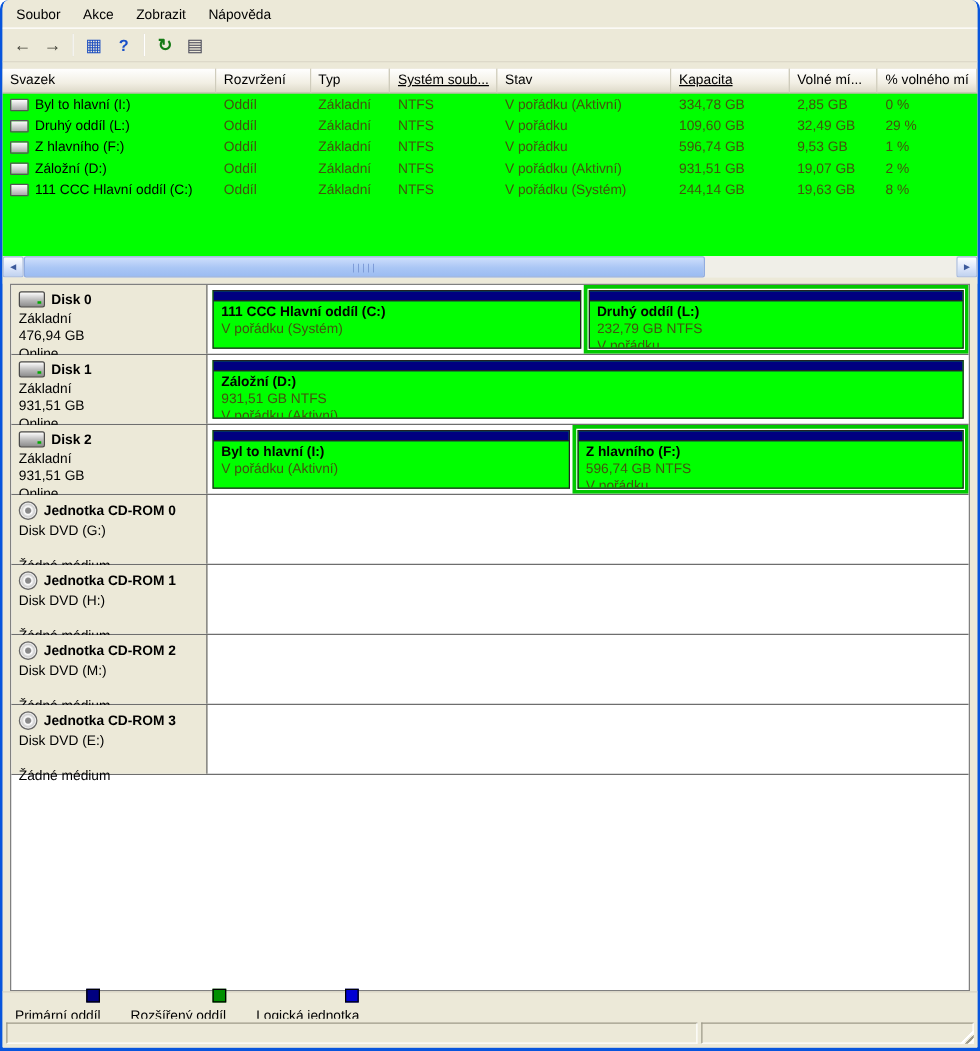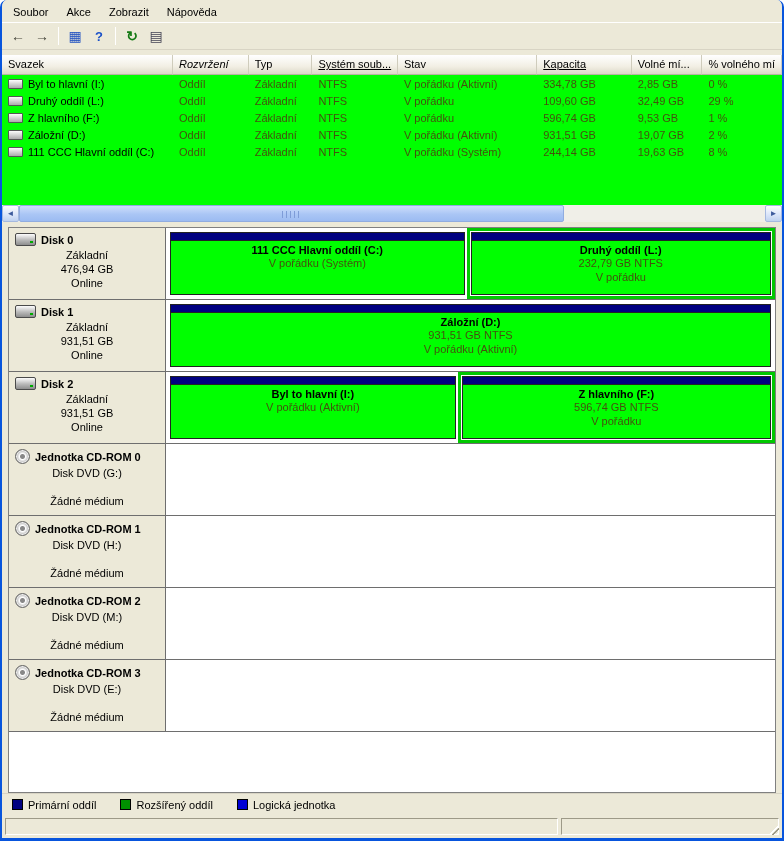--- a/index.html
+++ b/index.html
@@ -88,40 +88,40 @@
     position:absolute;left:0;top:0;width:73%;height:17px;border-radius:2px;
     background:linear-gradient(180deg,#CEDEFB,#AAC6F5 55%,#9CBCF2);
     border:1px solid #90ACE0;
   }
   .sthumb::after{
     content:"";position:absolute;left:50%;top:5px;width:18px;height:7px;margin-left:-9px;
     background:repeating-linear-gradient(90deg,#7E9CD8 0 1px,transparent 1px 4px);
   }
   
   .graphpane{flex:1;margin:0 6px;background:#fff;border:1px solid #808080;overflow:hidden;}
-  .grow{display:flex;height:72px;border-bottom:1px solid #6E6E6E;text-align:center;}
+  .grow{display:flex;height:56px;border-bottom:1px solid #6E6E6E;}
   .gleft{width:157px;flex:0 0 157px;background:var(--face);border-right:1px solid #6E6E6E;padding:5px 6px;cursor:default;}
   .gl-name{display:flex;align-items:center;gap:5px;font-weight:bold;margin-bottom:2px;white-space:nowrap;}
   .gl-line{line-height:14px;white-space:nowrap;}
   .gl-gap{height:14px;}
   .disk-icon{width:21px;height:13px;flex:0 0 21px;border:1px solid #4A4A4A;border-radius:2px;position:relative;
     background:linear-gradient(180deg,#FDFDFD,#B9B9B9 55%,#8E8E8E);}
   .disk-icon::after{content:"";position:absolute;right:2px;bottom:2px;width:3px;height:2px;background:#0A0;}
   .cd-icon{width:15px;height:15px;flex:0 0 15px;border-radius:50%;border:1px solid #666;
     background:radial-gradient(circle,#888 0 2px,#FFF 3px,#CFCFCF 5px,#EDEDED 6px,#9A9A9A 7px);}
   .garea{flex:1;display:flex;gap:6px;padding:4px;align-items:stretch;overflow:hidden;}
   .pblock{display:flex;flex-direction:column;border:1px solid #222;background:var(--green);min-width:0;}
   .pblock.selected{outline:3px solid #00C800;outline-offset:1px;}
   .pband{height:8px;flex:0 0 8px;background:var(--navy);border-bottom:1px solid #222;}
   .pbody{flex:1;padding:3px 6px;overflow:hidden;}
   .pname{font-weight:bold;white-space:nowrap;overflow:hidden;}
   .pline{color:var(--olive);line-height:14px;white-space:nowrap;overflow:hidden;}
   
   .legend{height:22px;flex:0 0 22px;display:flex;align-items:center;gap:24px;background:var(--face);padding:0 10px;border-top:1px solid #D8D4C4;}
-  .litem{display:flex;align-items:flex-start;gap:5px;}
+  .litem{display:flex;align-items:flex-end;gap:5px;flex-direction:column;}
   .lsq{width:11px;height:11px;border:1px solid #000;}
   .statusbar{height:23px;flex:0 0 23px;display:flex;gap:3px;background:var(--face);padding:3px;align-items:stretch;position:relative;}
   .spanel{border:1px solid;border-color:#9D9A88 #FFFFFF #FFFFFF #9D9A88;}
   .spanel.main{flex:1;}
   .spanel.side{width:218px;flex:0 0 218px;}
   .grip{position:absolute;right:3px;bottom:3px;width:13px;height:13px;
     background:
       linear-gradient(135deg,transparent 0 58%,#fff 58% 66%,transparent 66% 72%,#9D9A88 72% 80%,transparent 80% 86%,#fff 86% 92%,transparent 92%);
   }
 </style>
@@ -158,21 +158,21 @@
       </button>
       <button class="tbtn">
         <span class="tglyph disk-view">▤</span>
       </button>
     </div>
 
   <div class="gapstrip"></div>
 
   <div class="theader">
       <div class="hcell" style="width: 172px;"><span>Svazek</span></div>
-      <div class="hcell" style="width: 76px; font-style: italic;"><span>Rozvržení</span></div>
+      <div class="hcell" style="width: 76px;"><span>Rozvržení</span></div>
       <div class="hcell" style="width: 64px;"><span>Typ</span></div>
       <div class="hcell" style="width: 86px; text-decoration: underline;"><span>Systém soub...</span></div>
       <div class="hcell" style="width: 140px;"><span>Stav</span></div>
       <div class="hcell" style="width: 95px; text-decoration: underline;"><span>Kapacita</span></div>
       <div class="hcell" style="width: 71px;"><span>Volné mí...</span></div>
       <div class="hcell" style="width: 80px;"><span>% volného mí</span></div>
     </div>
 
   <div class="tbody">
       <div class="trow">

